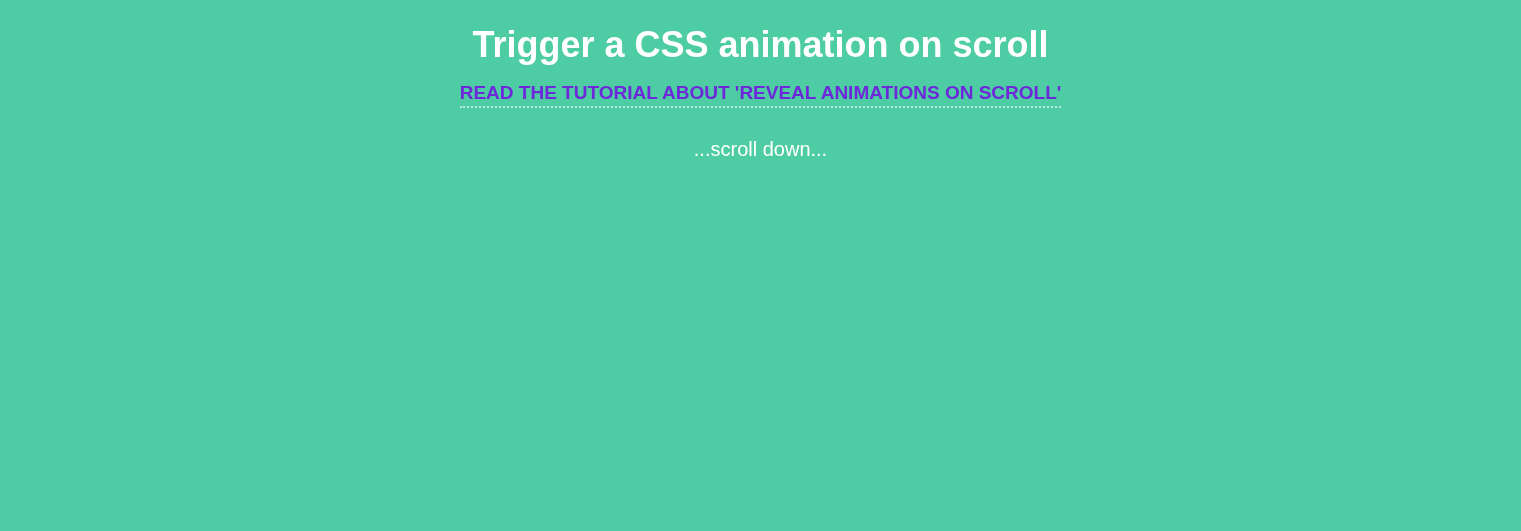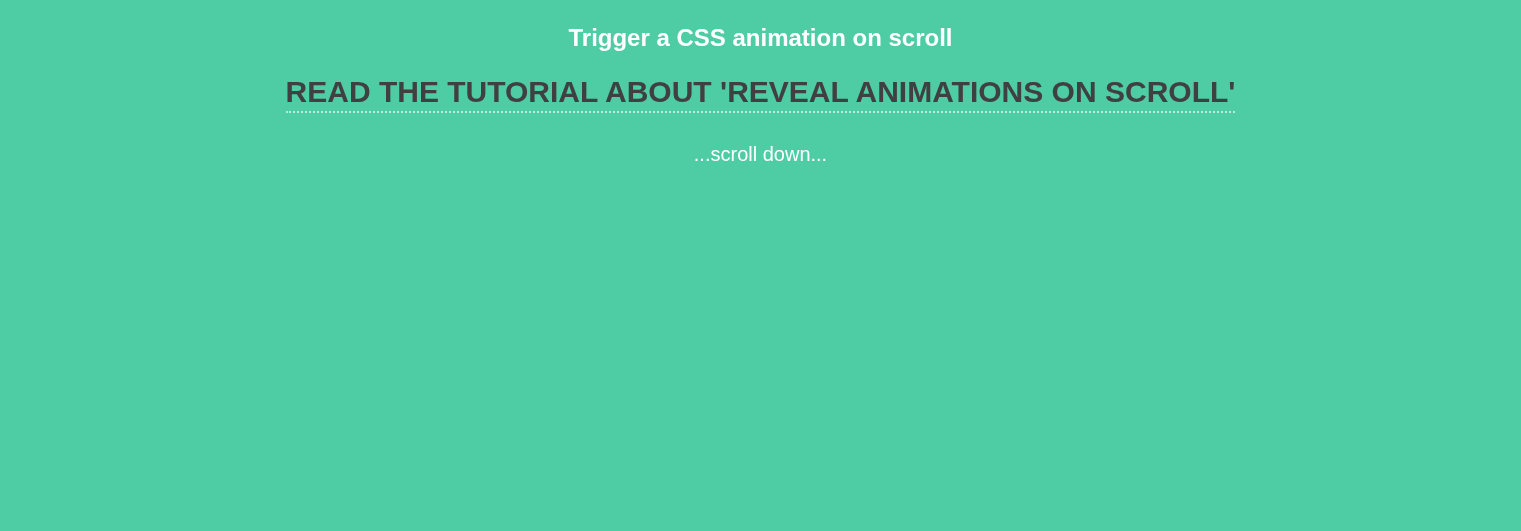--- a/index.html
+++ b/index.html
@@ -12,31 +12,31 @@
       background-color: #4ecca3;
       font-family: -apple-system, BlinkMacSystemFont, "Helvetica Neue", Helvetica, Arial, sans-serif;
       color: #ffffff;
       width: 1521px;
       min-height: 531px;
       text-align: center;
       padding-top: 24px;
     }
     
     .page-title {
-      font-size: 24px;
+      font-size: 36px;
       font-weight: 700;
-      margin-bottom: 23px;
+      margin-bottom: 16px;
     }
     
     .tutorial-link {
       display: inline-block;
-      font-size: 30px;
+      font-size: 19px;
       font-weight: 700;
       text-transform: uppercase;
-      color: #404040;
+      color: #6d28d9;
       text-decoration: none;
       border-bottom: 2px dotted rgba(255, 255, 255, 0.6);
       padding-bottom: 2px;
       cursor: pointer;
     }
     
     .scroll-hint {
       margin-top: 30px;
       font-size: 20px;
       font-weight: 400;

